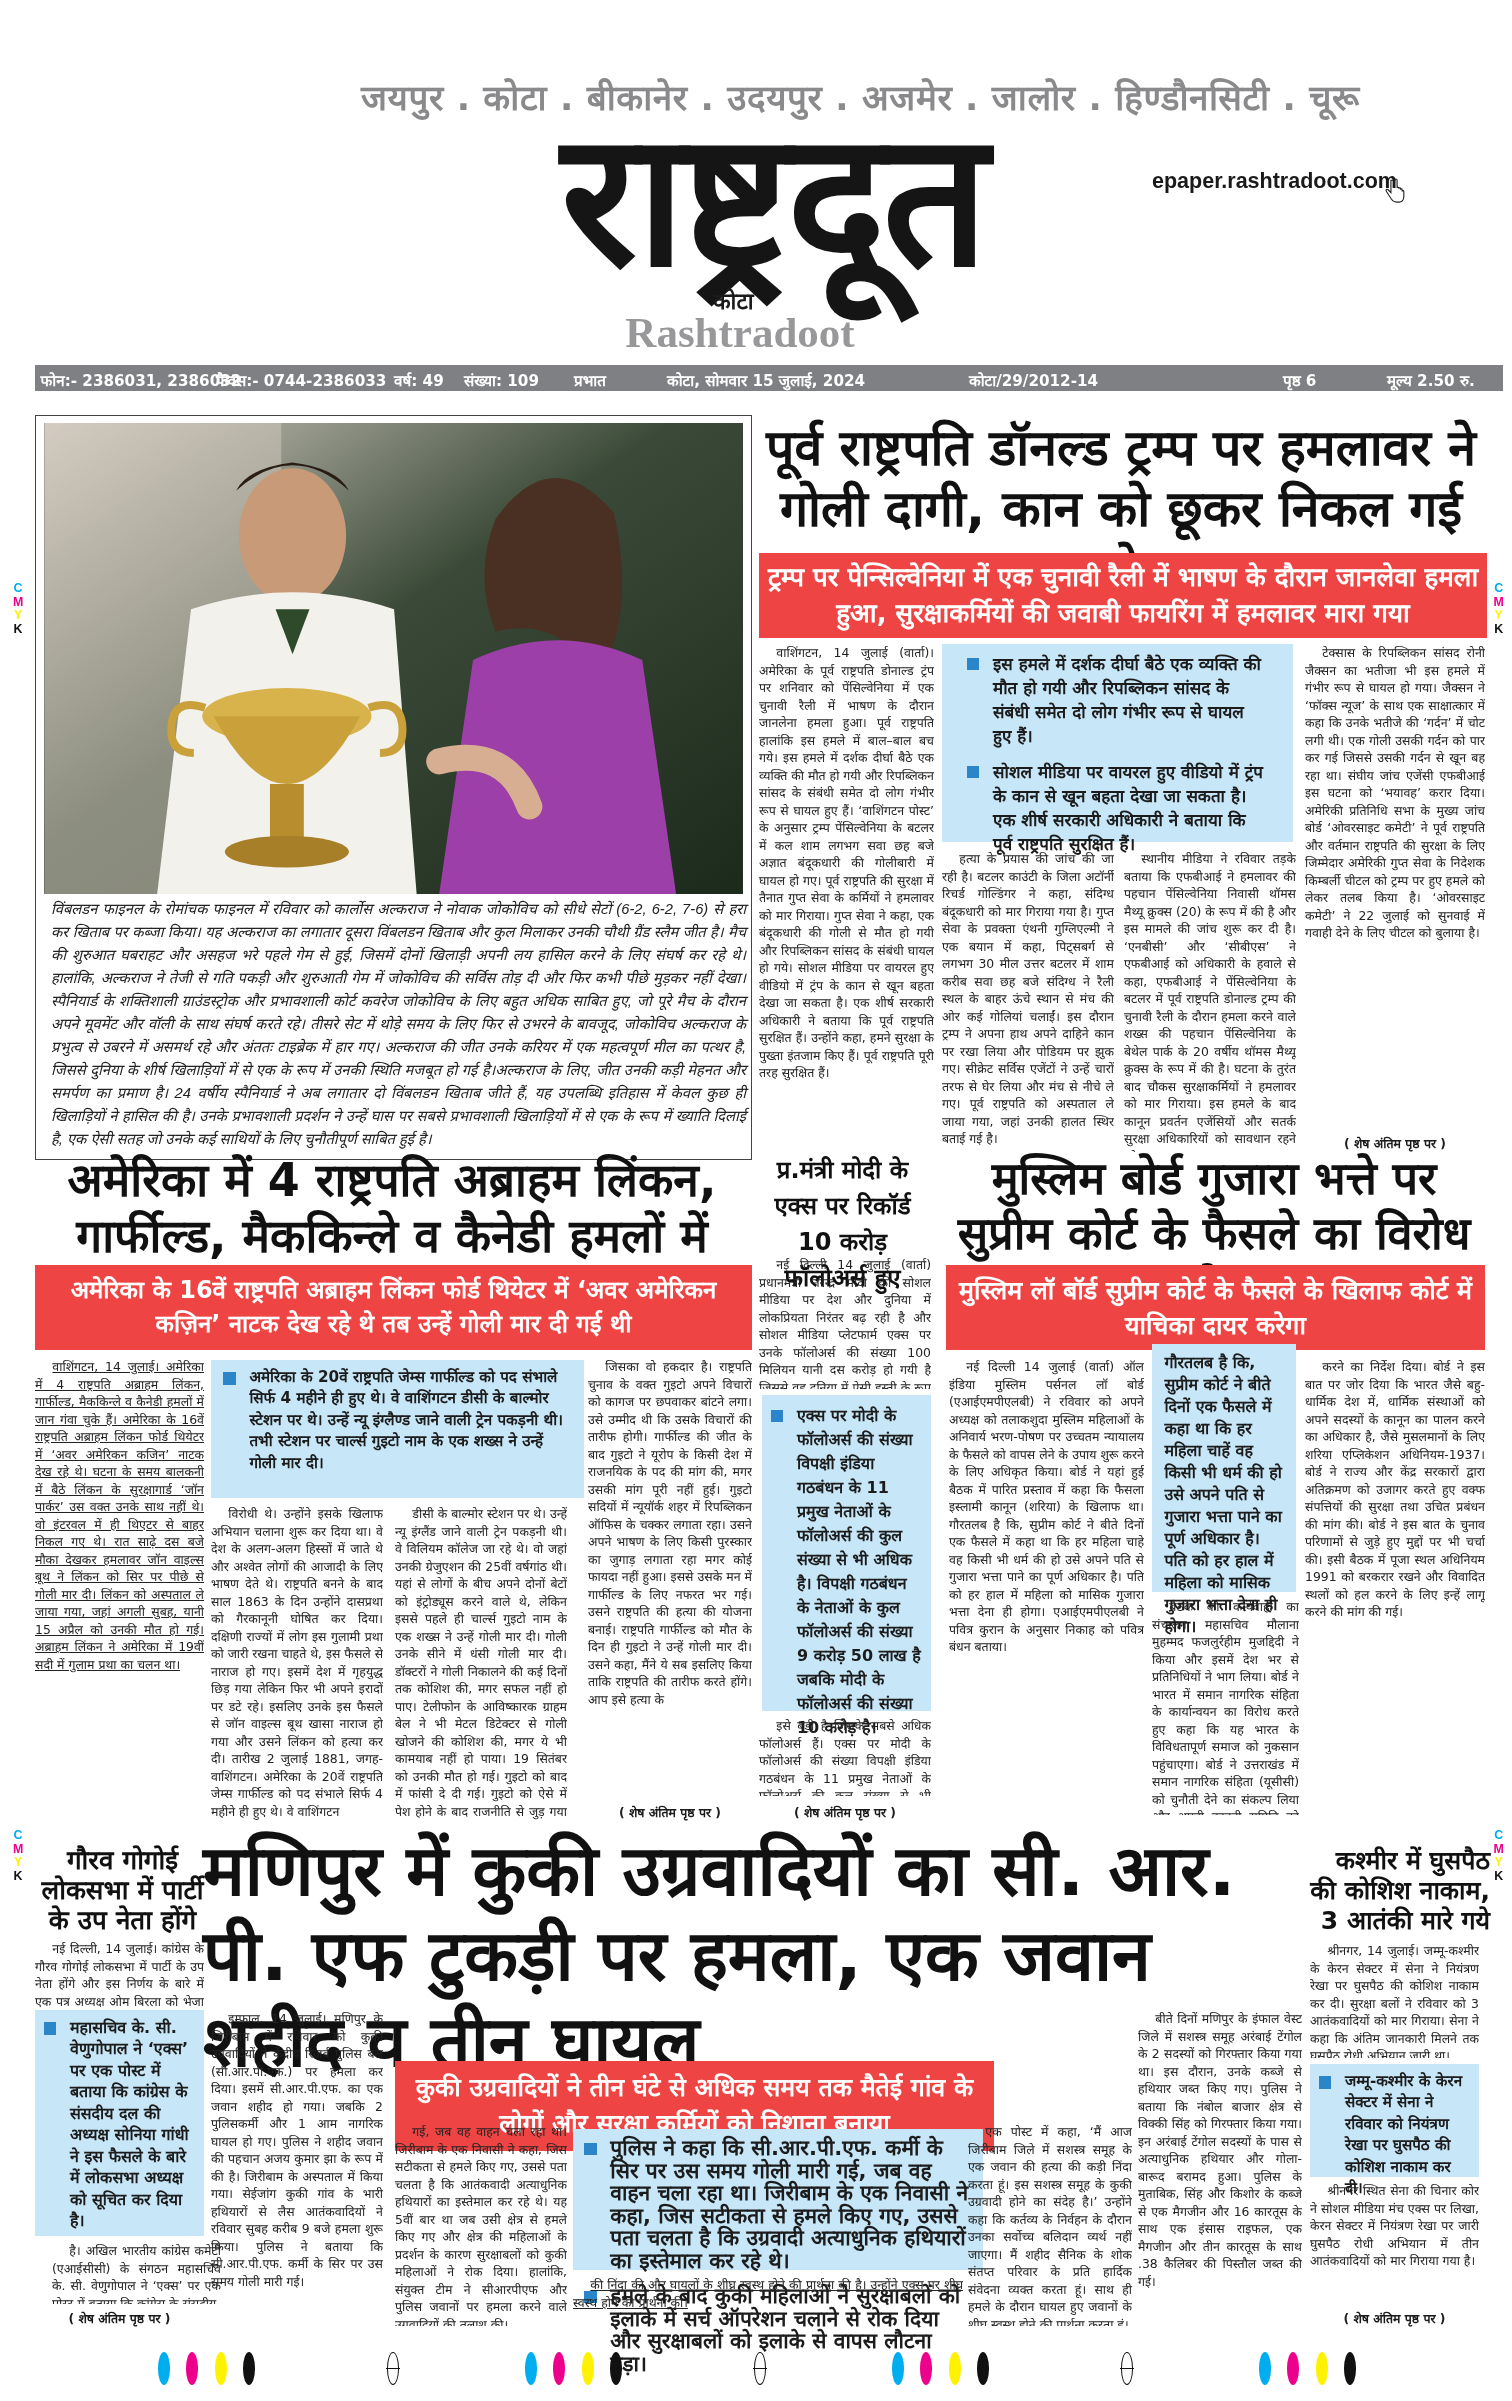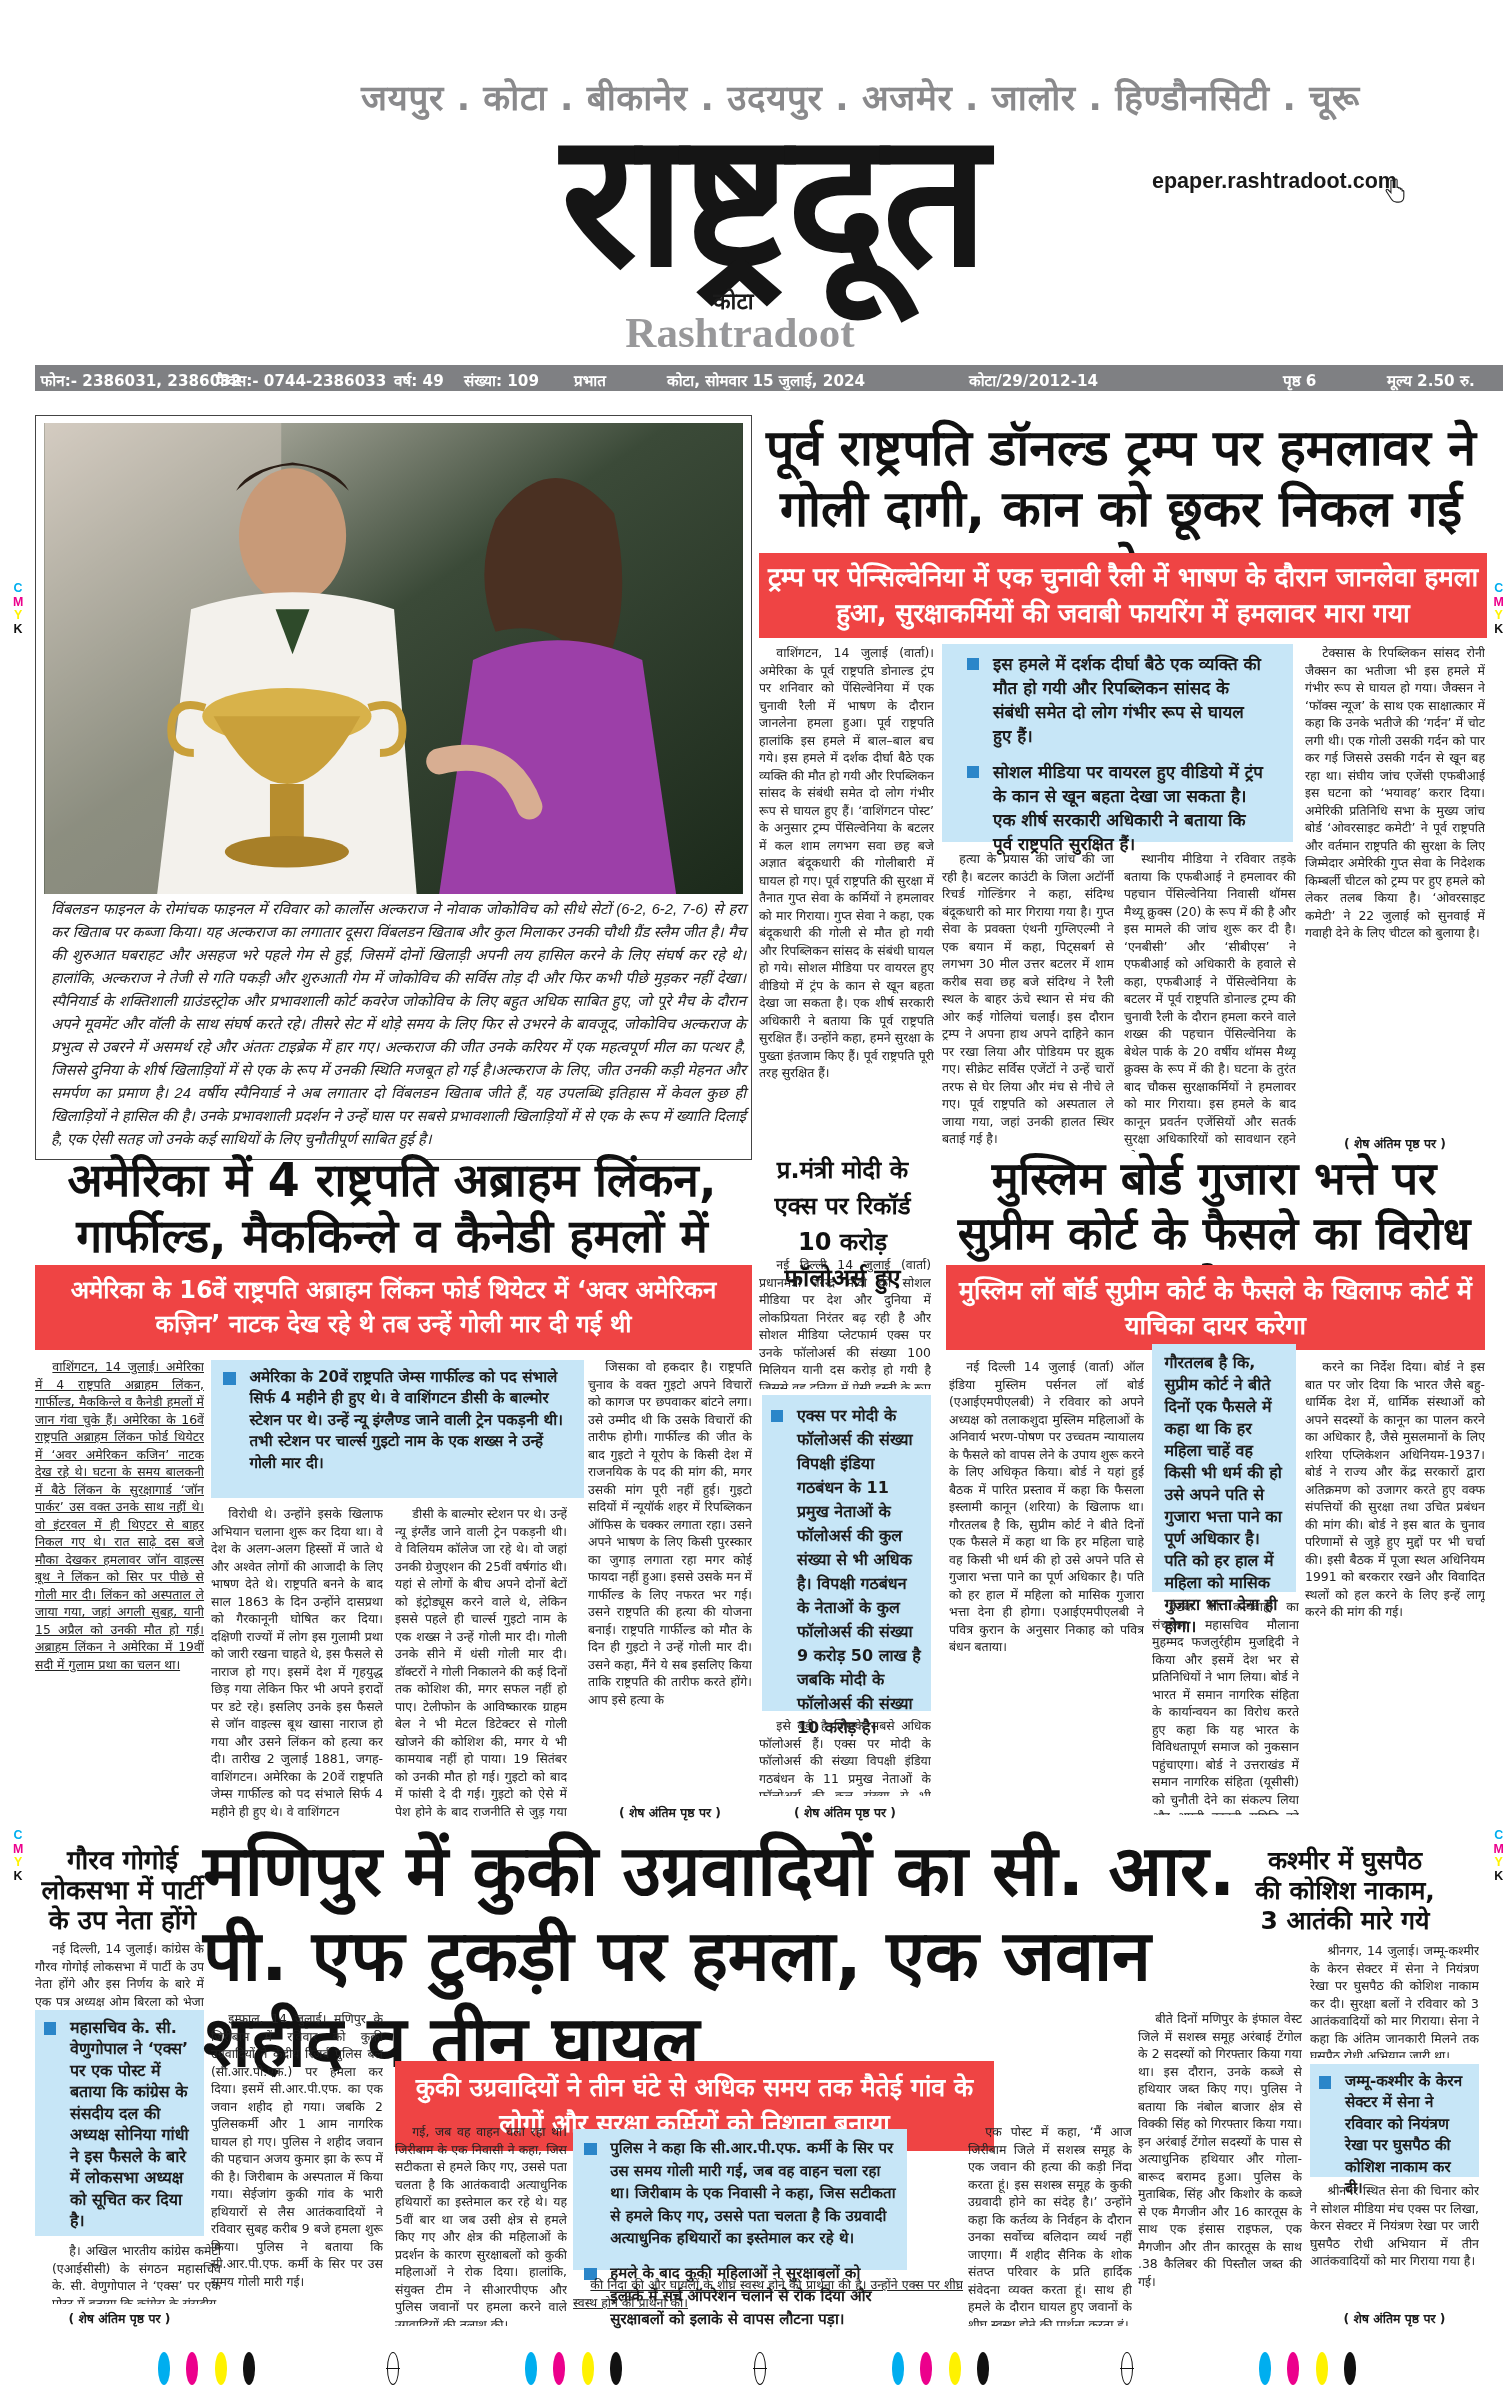--- a/index.html
+++ b/index.html
@@ -25,40 +25,40 @@
   .caption { left: 51px; top: 898px; width: 695px; font-size: 14.7px; line-height: 23px; font-style: italic; text-align: justify; color: #222; font-family: "Liberation Sans", sans-serif; }
 
   
   .hl { font-weight: bold; color: #111; line-height: 1.22; text-align: center; }
   .hl-trump { left: 757px; top: 418px; width: 728px; font-size: 50px; }
   .hl-lincoln { left: 35px; top: 1152px; width: 714px; font-size: 46px; }
   .hl-modi { left: 758px; top: 1152px; width: 169px; font-size: 24px; line-height: 1.5; }
   .hl-muslim { left: 943px; top: 1152px; width: 542px; font-size: 45px; }
   .hl-gogoi { left: 35px; top: 1846px; width: 175px; font-size: 26px; line-height: 1.15; }
   .hl-manipur { left: 203px; top: 1829px; width: 1095px; font-size: 70px; line-height: 1.22; text-align: left; }
-  .hl-kashmir { left: 1252px; top: 1846px; width: 186px; font-size: 25px; line-height: 1.2; }
+  .hl-kashmir { left: 1304px; top: 1846px; width: 186px; font-size: 25px; line-height: 1.2; text-align: right; }
 
   
   .deck { background: #ef4444; color: #fff; font-weight: bold; text-align: center; display: flex; align-items: center; justify-content: center; }
   .deck-trump { left: 759px; top: 553px; width: 728px; height: 85px; font-size: 26px; line-height: 1.35; }
   .deck-lincoln { left: 35px; top: 1265px; width: 717px; height: 85px; font-size: 24px; line-height: 1.4; }
   .deck-muslim { left: 946px; top: 1265px; width: 539px; height: 85px; font-size: 25px; line-height: 1.4; }
   .deck-manipur { left: 395px; top: 2024px; width: 599px; height: 90px; font-size: 25px; line-height: 1.45; margin-top: 37px; }
 
   
   .pull { background: #c7e6f7; font-weight: bold; color: #1c1c1c; }
   .pull .item { display: flex; gap: 13.6px; margin-bottom: 12.4px; }
   .pull .sq { width: 12.4px; height: 12.4px; background: #2b86c9; flex: 0 0 12.4px; margin-top: 5.6px; }
   .pull-trump { left: 942px; top: 644px; width: 351px; height: 198px; padding: 8px 25px; font-size: 17px; line-height: 24px; }
   .pull-lincoln { left: 211px; top: 1360px; width: 373px; height: 138px; padding: 6.8px 12.4px; font-size: 15.2px; line-height: 21.5px; }
   .pull-modi { left: 762px; top: 1395px; width: 169px; height: 316px; padding: 9px 9px; font-size: 16px; line-height: 24px; }
   .pull-muslim { left: 1152px; top: 1344px; width: 144px; height: 248px; padding: 8px 12.4px; font-size: 16px; line-height: 22px; }
   .pull-gogoi { left: 35px; top: 2010px; width: 169px; height: 226px; padding: 6.8px 9px; font-size: 16px; line-height: 21.5px; }
   .pull-kashmir { left: 1310px; top: 2064px; width: 169px; height: 113px; padding: 6.8px 9px; font-size: 15.2px; line-height: 21.5px; }
-  .pull-manipur { left: 573px; top: 2129px; width: 334px; height: 141px; padding: 8px 11.3px; font-size: 15px; line-height: 22.6px; }
+  .pull-manipur { left: 573px; top: 2129px; width: 410px; height: 141px; padding: 8px 11.3px; font-size: 21px; line-height: 22.6px; }
 
   
   .col { font-size: 12.4px; line-height: 17.5px; text-align: justify; color: #222; overflow: hidden; font-family: "DejaVu Sans", sans-serif; }
   .col p { text-indent: 1.4em; }
   .contd { text-align: center; font-weight: bold; font-size: 12.4px; margin-top: 3.4px; }
 
   
   .cmyk { font-family: "Liberation Sans", sans-serif; font-weight: bold; font-size: 12.4px; line-height: 13.6px; text-align: center; width: 11.3px; }
   .cmyk .c { color: #00aeef; } .cmyk .m { color: #ec008c; } .cmyk .y { color: #fff200; } .cmyk .k { color: #111; }
   .regbar { left: 0; top: 2352px; width: 1512px; height: 34px; }

